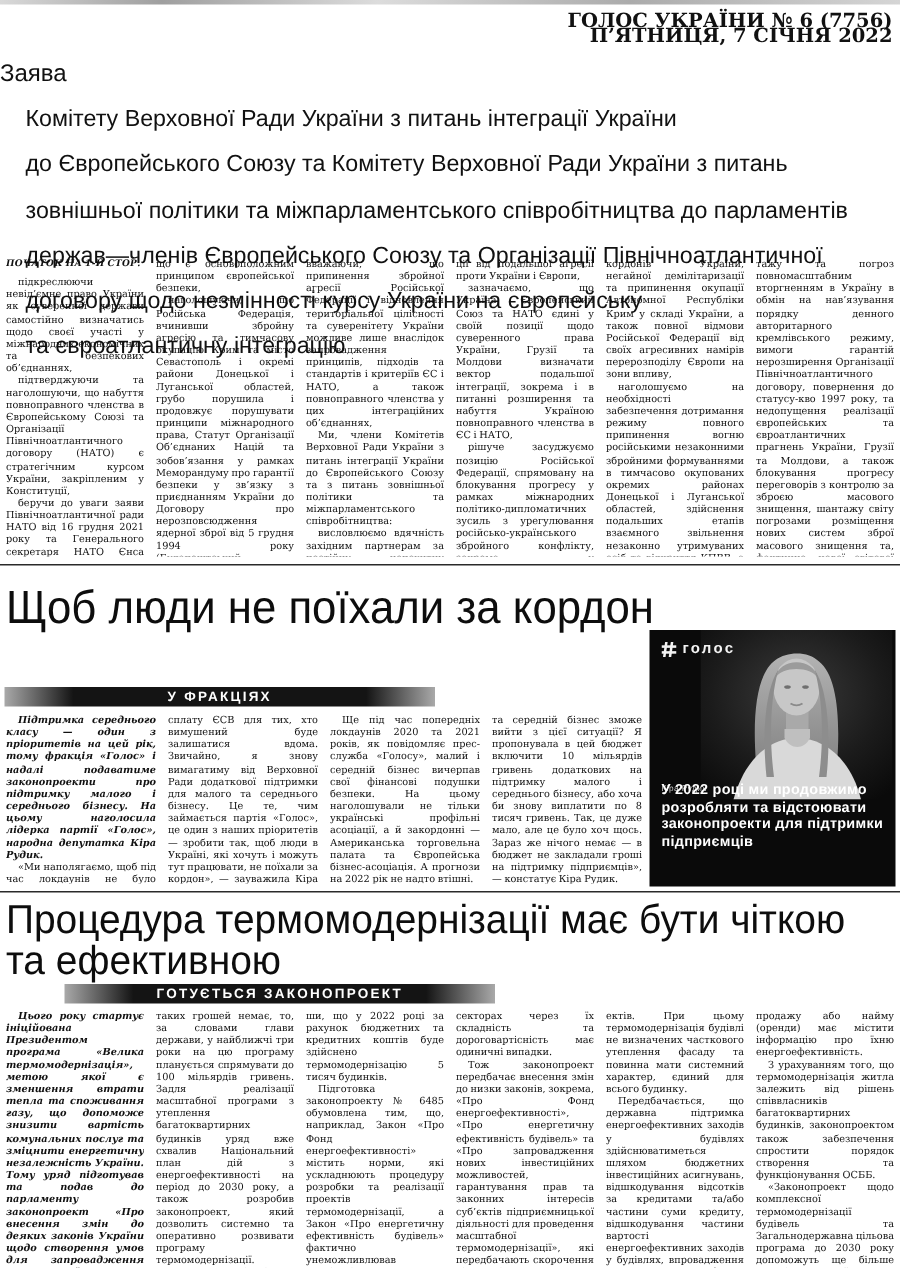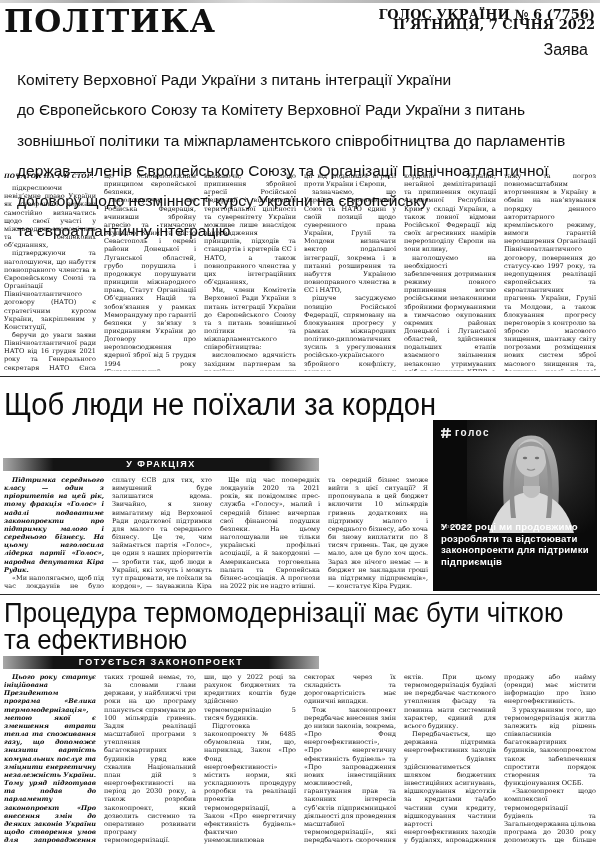--- a/index.html
+++ b/index.html
@@ -9,21 +9,21 @@
 
   
   .top-rule{top:0;left:0;width:600px;height:3px;
             background:linear-gradient(90deg,#d9d9d9,#9f9f9f 18%,#dcdcdc 42%,#ababab 70%,#d5d5d5);}
   .masthead{top:3px;left:4px;font-weight:bold;font-size:31px;letter-spacing:1px;
             font-family:"DejaVu Serif",serif;}
   .issue{top:10px;right:5px;text-align:right;font-weight:bold;font-size:13px;
          line-height:9.5px;font-family:"DejaVu Serif",serif;}
 
   
-  .kicker{top:41px;left:0;width:588px;text-align:right;
+  .kicker{top:41px;left:0;width:588px;text-align:left;
           font-family:"Liberation Sans",sans-serif;font-size:16px;}
   .st-headline{top:59px;left:5px;width:592px;font-family:"Liberation Sans",sans-serif;}
   .st-headline p{margin:12px;font-size:15.5px;line-height:18.3px;white-space:nowrap;}
 
   
   .cols{display:flex;gap:8px;left:4px;width:592px;overflow:hidden;}
   .col{flex:1 1 0;overflow:hidden;}
   .col p{margin:0;text-indent:8px;text-align:justify;font-size:6.5px;line-height:8.15px;
          word-spacing:-0.3px;}
   .col p.noindent{text-indent:0;}
@@ -40,47 +40,46 @@
 
   
   .big-head{left:4px;font-family:"Liberation Sans",sans-serif;color:#0d0d0d;
             transform-origin:left top;}
   .frac-head{top:387px;font-size:31px;transform:scaleX(0.94);white-space:nowrap;}
   .thermo-head{top:600px;}
   .thermo-head p{margin:0;font-size:27px;line-height:26.5px;white-space:nowrap;
                  transform:scaleX(0.96);transform-origin:left top;}
 
   
-  .label-bar{left:3px;width:316px;height:13px;color:#fff;text-align:center;
+  .label-bar{left:3px;width:287px;height:13px;color:#fff;text-align:center;
              font-family:"Liberation Sans",sans-serif;font-weight:bold;font-size:9px;
              letter-spacing:1.5px;line-height:13.5px;
              background:linear-gradient(90deg,#a9a9a9,#141414 16%,#141414 84%,#a9a9a9);}
   .frac-label{top:458px;}
-  .thermo-label{top:656px;}
+  .thermo-label{top:656px;margin-left:40px;}
 
   
   .photo{left:433px;top:420px;width:164px;height:171px;background:#0a0a0a;overflow:hidden;}
   .photo-logo{position:absolute;top:7px;left:8px;display:flex;align-items:center;gap:4px;z-index:3;}
   .photo-logo span{color:#f2f2f2;font-family:"Liberation Sans",sans-serif;font-weight:bold;
                    font-size:10px;letter-spacing:1.5px;}
   .portrait{position:absolute;top:0;right:2px;width:128px;height:113px;}
   .photo-caption{position:absolute;left:8px;top:103px;color:#c9c9c9;z-index:3;
                  font-family:"Liberation Sans",sans-serif;font-size:5.5px;letter-spacing:0.3px;}
   .photo-quote{position:absolute;left:8px;top:101px;width:152px;color:#ffffff;z-index:3;
                font-family:"Liberation Sans",sans-serif;font-weight:bold;font-size:9.6px;
                line-height:11.6px;letter-spacing:0.2px;}
 </style>
 </head>
 <body>
 
 <div id="page">
 
   <div class="abs top-rule"></div>
 
-  <div class="abs masthead">ПОЛІТИКА</div>
 
   <div class="abs issue">
     <div>ГОЛОС УКРАЇНИ № 6 (7756)</div>
     <div>П’ЯТНИЦЯ, 7 СІЧНЯ 2022</div>
   </div>
 
   <div class="abs kicker">Заява</div>
 
   <div class="abs st-headline">
       <p>Комітету Верховної Ради України з питань інтеграції України</p>
@@ -208,21 +207,21 @@
       </div>
     <div class="col">
         <p class="noindent">ши, що у 2022 році за рахунок бюджетних та кредитних коштів буде здійснено термомодернізацію 5 тисяч будинків.</p>
         <p>Підготовка законопроекту № 6485 обумовлена тим, що, наприклад, Закон «Про Фонд енергоефективності» містить норми, які ускладнюють процедуру розробки та реалізації проектів термомодернізації, а Закон «Про енергетичну ефективність будівель» фактично унеможливлював реалізацію часткових проектів, адже досягнення визначених законодавством мінімальних вимог енергоефективності можливе лише за умови капітального ремонту. Водночас реалізація комплексних проектів у житловому та громадському</p>
       </div>
     <div class="col">
         <p class="noindent">секторах через їх складність та дороговартісність має одиничні випадки.</p>
         <p>Тож законопроект передбачає внесення змін до низки законів, зокрема, «Про Фонд енергоефективності», «Про енергетичну ефективність будівель» та «Про запровадження нових інвестиційних можливостей, гарантування прав та законних інтересів суб’єктів підприємницької діяльності для проведення масштабної термомодернізації», які передбачають скорочення кількості процедур та часу їх здійснення в ході реалізації проектів із термомодернізації житлових будівель, а також визначає критерії для реалізації часткових про-</p>
       </div>
     <div class="col">
-        <p class="noindent">ектів. При цьому термомодернізація будівлі не передбачає часткового утеплення фасаду та повинна мати системний характер, єдиний для всього будинку.</p>
+        <p class="noindent">ектів. При цьому термомодернізація будівлі не визначених часткового утеплення фасаду та повинна мати системний характер, єдиний для всього будинку.</p>
         <p>Передбачається, що державна підтримка енергоефективних заходів у будівлях здійснюватиметься шляхом бюджетних інвестиційних асигнувань, відшкодування відсотків за кредитами та/або частини суми кредиту, відшкодування частини вартості енергоефективних заходів у будівлях, впровадження стимулюючого тарифо- та ціноутворення на комунальні послуги та енергію.</p>
       </div>
     <div class="col">
         <p class="noindent">продажу або найму (оренди) має містити інформацію про їхню енергоефективність.</p>
         <p>З урахуванням того, що термомодернізація житла залежить від рішень співвласників багатоквартирних будинків, законопроектом також забезпечення спростити порядок створення та функціонування ОСББ.</p>
         <p>«Законопроект щодо комплексної термомодернізації будівель та Загальнодержавна цільова програма до 2030 року допоможуть ще більше активізувати цей процес по Україні», — вважає перший заступник міністра розвитку громад та територій Василь Лозинський.</p>
       </div>
   </section>
 
 </div>

